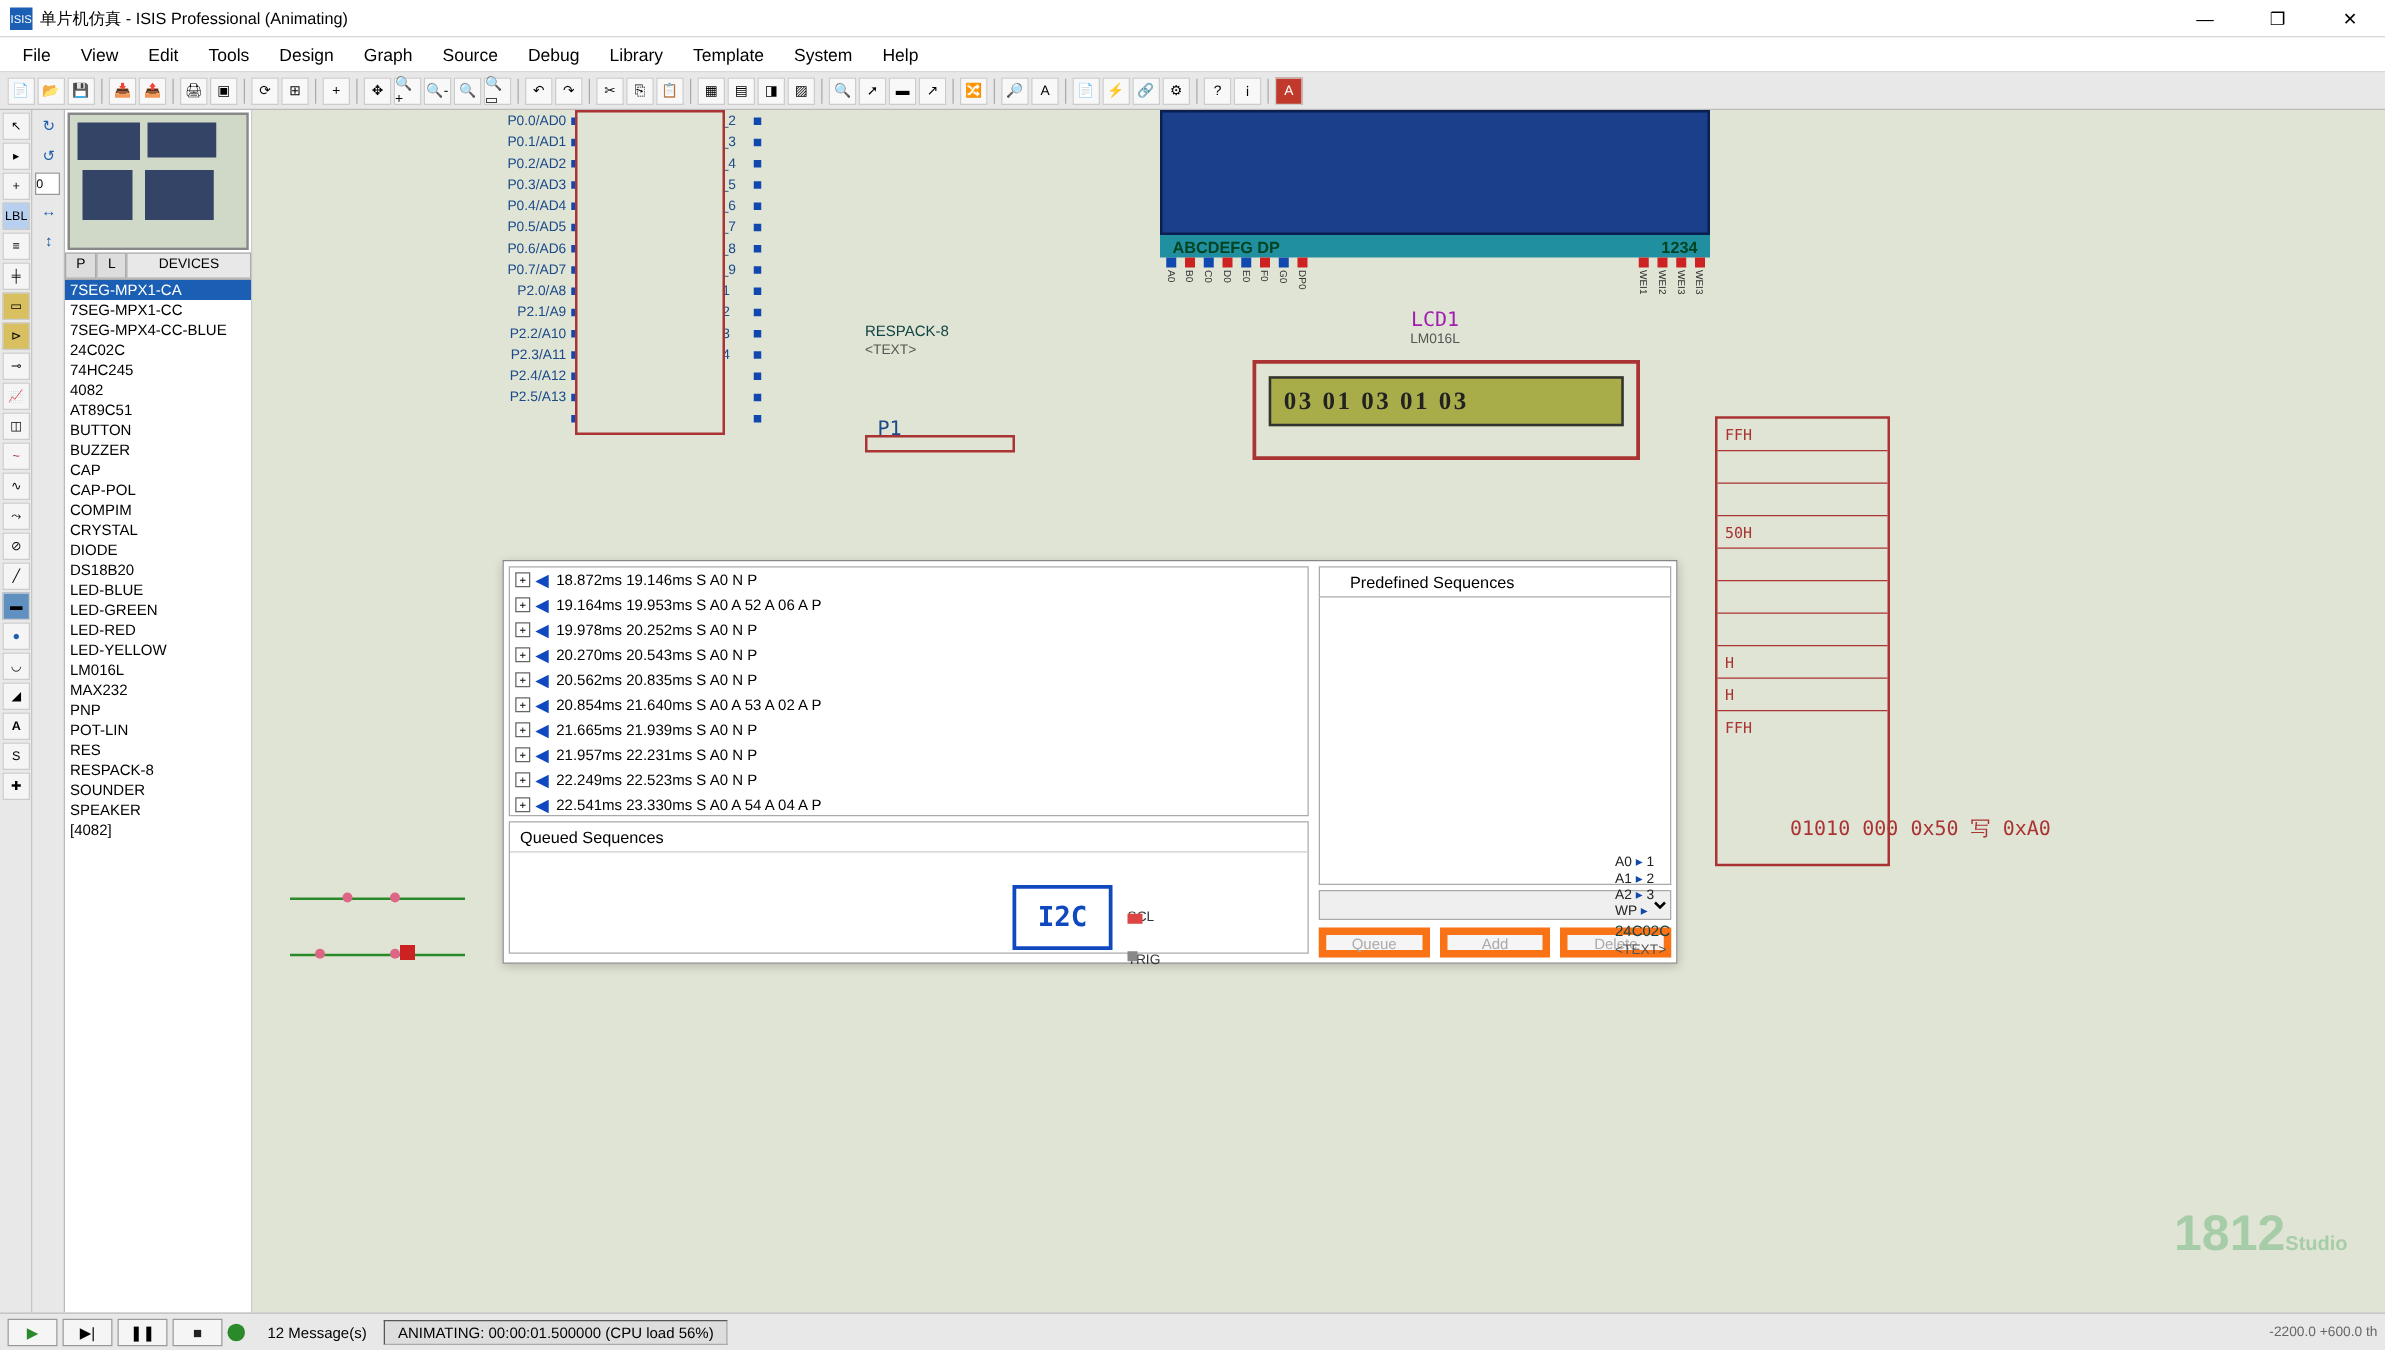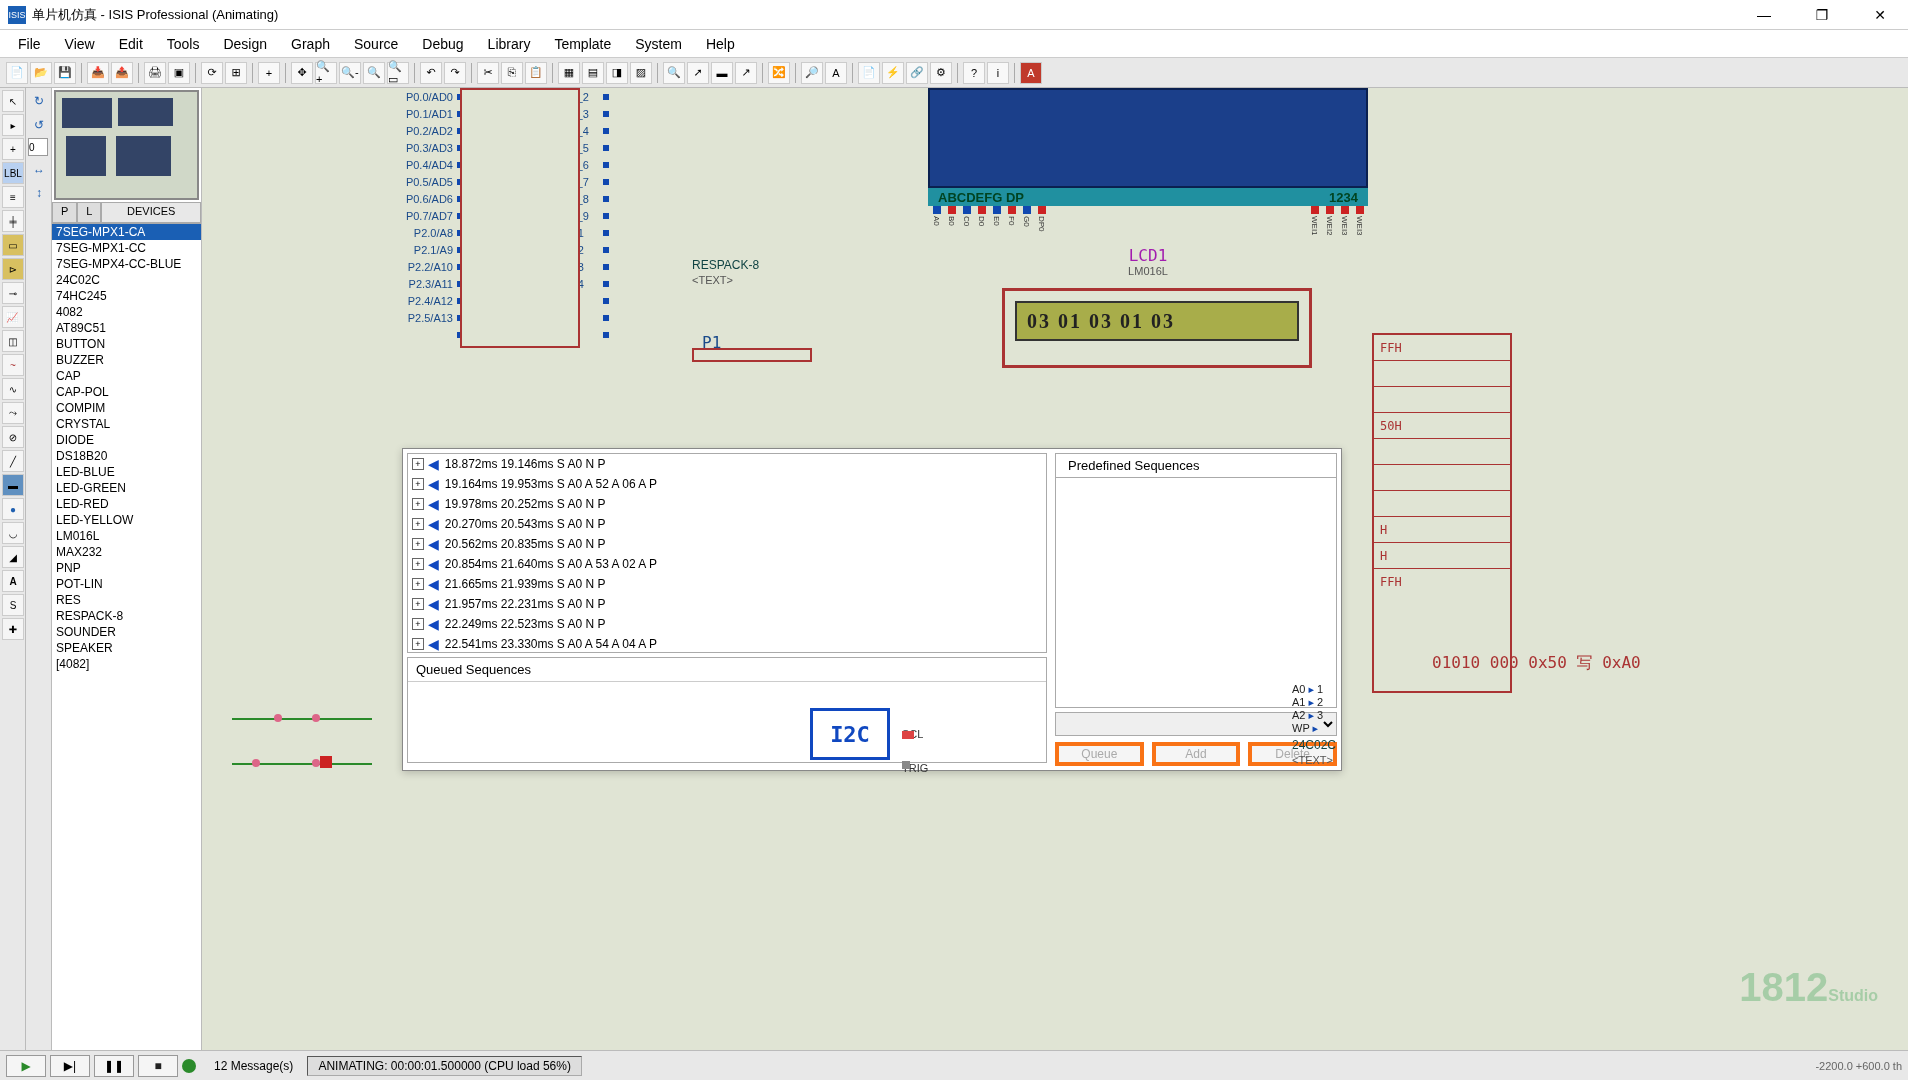--- a/index.html
+++ b/index.html
@@ -80,25 +80,25 @@
 .debug-close { margin-left: auto; width: 22px; height: 20px; background: #c0392b; color: #fff; display: flex; align-items: center; justify-content: center; font-size: 12px; cursor: pointer; }
 .debug-body { display: flex; }
 .debug-log { width: 640px; height: 200px; border: 1px solid #aaa; margin: 4px; overflow-y: auto; font-family: monospace; font-size: 12px; position: relative; }
 .log-row { display: flex; align-items: center; height: 20px; padding: 0 4px; }
 .log-row .plus { width: 12px; height: 12px; border: 1px solid #666; font-size: 9px; display: flex; align-items: center; justify-content: center; margin-right: 4px; }
 .log-row .arrow { color: #1048c0; margin-right: 6px; font-size: 14px; }
 .queued { width: 640px; border: 1px solid #aaa; margin: 0 4px 4px; }
 .queued-title { padding: 4px 8px; font-size: 13px; border-bottom: 1px solid #ccc; }
 .queued-body { height: 80px; }
 .debug-right { flex: 1; margin: 4px; }
-.pred-title { border: 1px solid #aaa; padding: 4px 12px; font-size: 13px; }
+.pred-title { border: 1px solid #aaa; padding: 4px 24px; font-size: 13px; }
 .pred-body { border: 1px solid #aaa; border-top: none; height: 230px; }
 .pred-input { width: 100%; height: 24px; margin-top: 4px; border: 1px solid #aaa; }
 .pred-btns { display: flex; gap: 8px; margin-top: 6px; }
-.pred-btn { flex: 1; height: 24px; border: 4px solid #f97316; background: #f5f5f5; font-size: 12px; color: #aaa; cursor: pointer; text-align: center; }
+.pred-btn { flex: 1; height: 24px; border: 6px solid #f97316; background: #f5f5f5; font-size: 12px; color: #aaa; cursor: pointer; text-align: center; }
 
 
 .i2c-chip { position: absolute; left: 608px; top: 620px; width: 80px; height: 52px; border: 3px solid #1048c0; background: #fff; display: flex; align-items: center; justify-content: center; font-family: monospace; font-size: 22px; font-weight: bold; color: #1048c0; }
 .i2c-labels { position: absolute; left: 700px; top: 640px; display: flex; flex-direction: column; gap: 22px; font-size: 11px; font-family: monospace; color: #333; }
 .i2c-addr { position: absolute; left: 1090px; top: 595px; font-size: 11px; font-family: monospace; color: #222; }
 .i2c-chip-label { position: absolute; left: 1090px; top: 650px; font-size: 12px; color: #144; }
 .i2c-chip-sub { position: absolute; left: 1090px; top: 666px; font-size: 11px; color: #555; }
 
 .watermark { position: absolute; right: 30px; bottom: 40px; font-size: 40px; font-weight: bold; color: rgba(80,170,100,0.4); font-family: sans-serif; }
 .watermark .small { font-size: 16px; }

